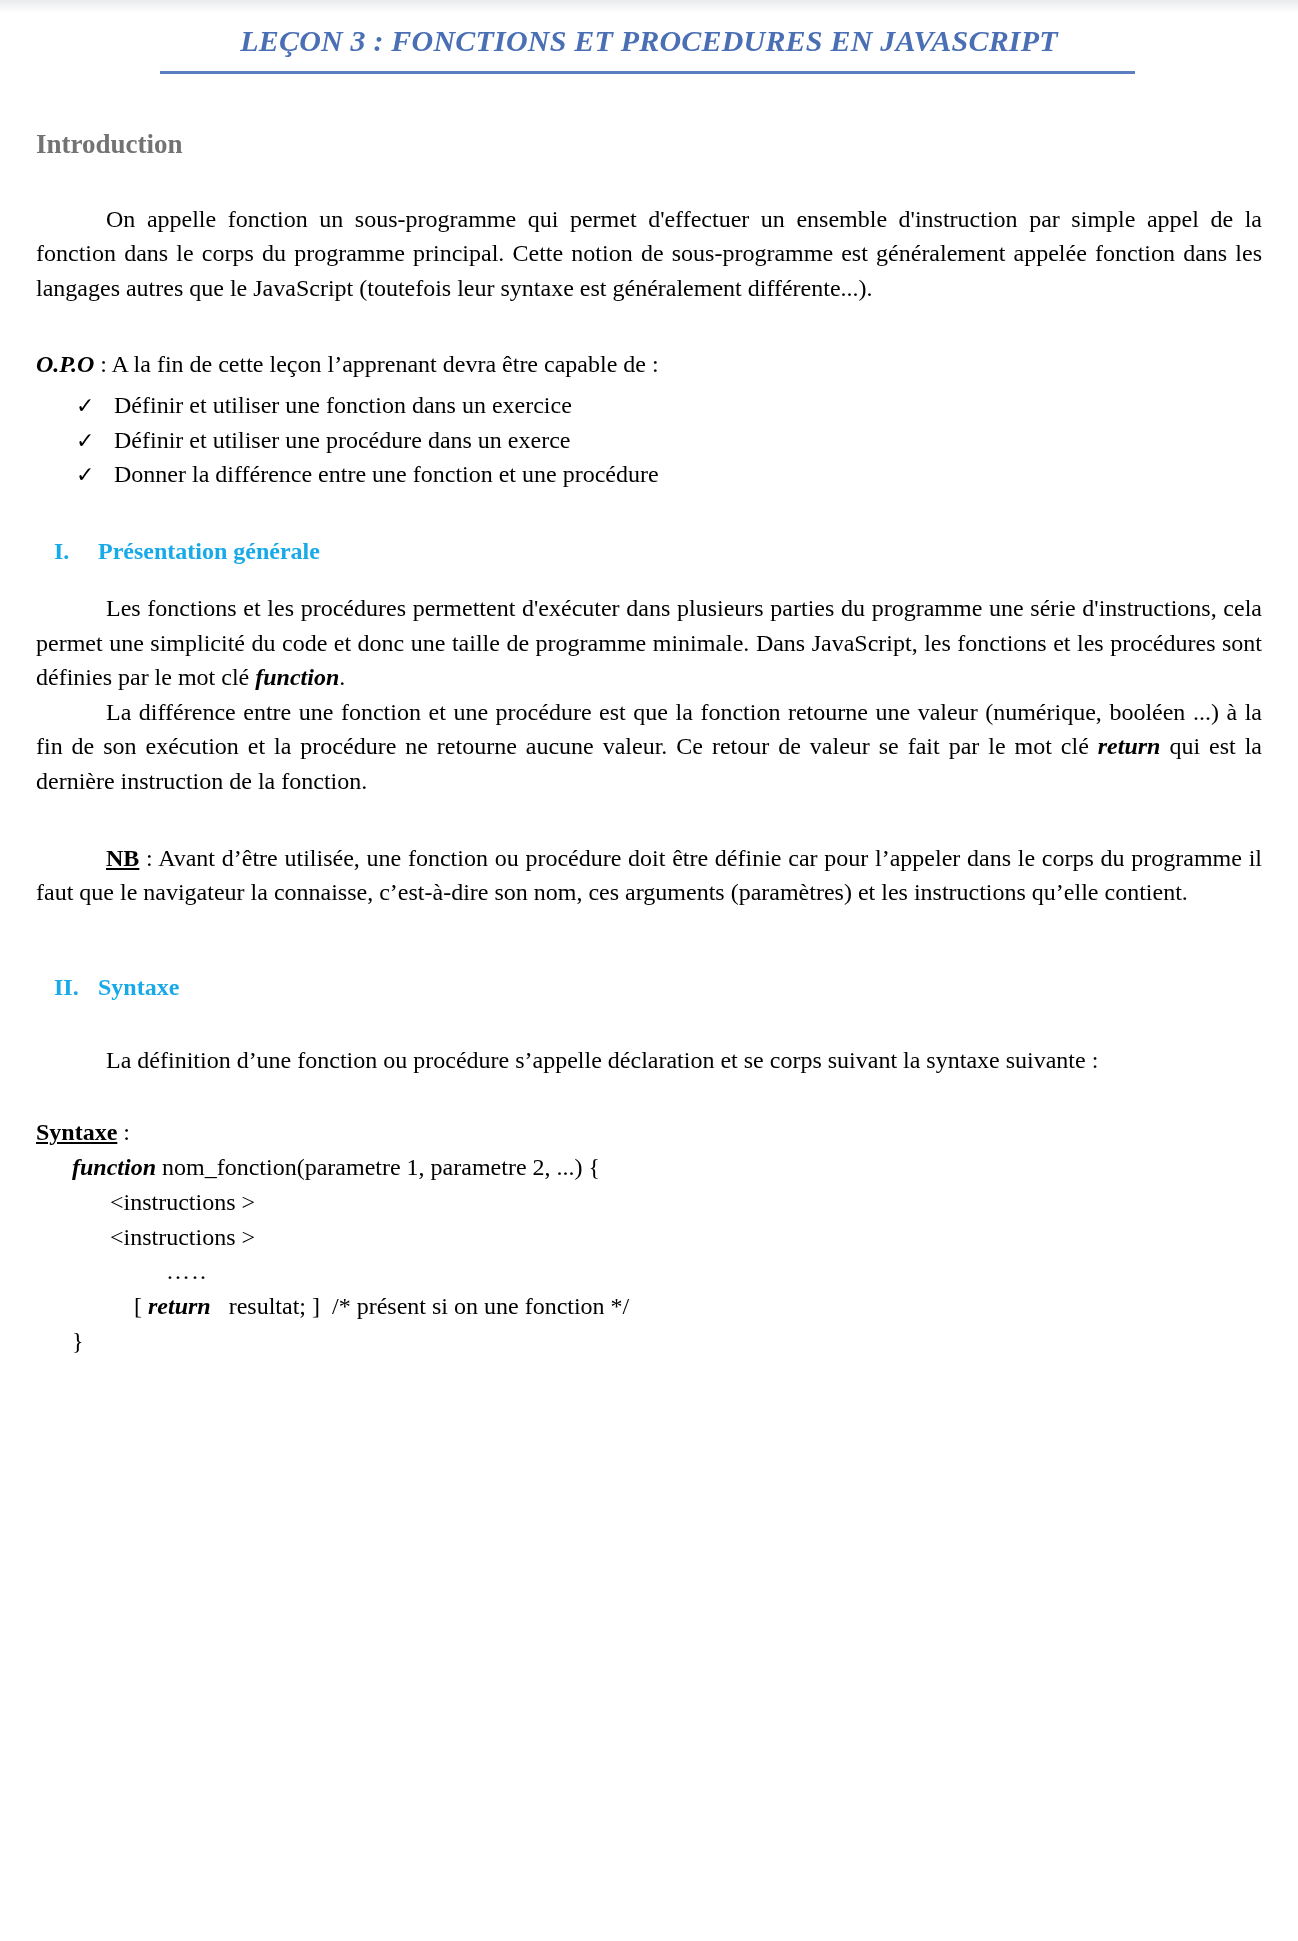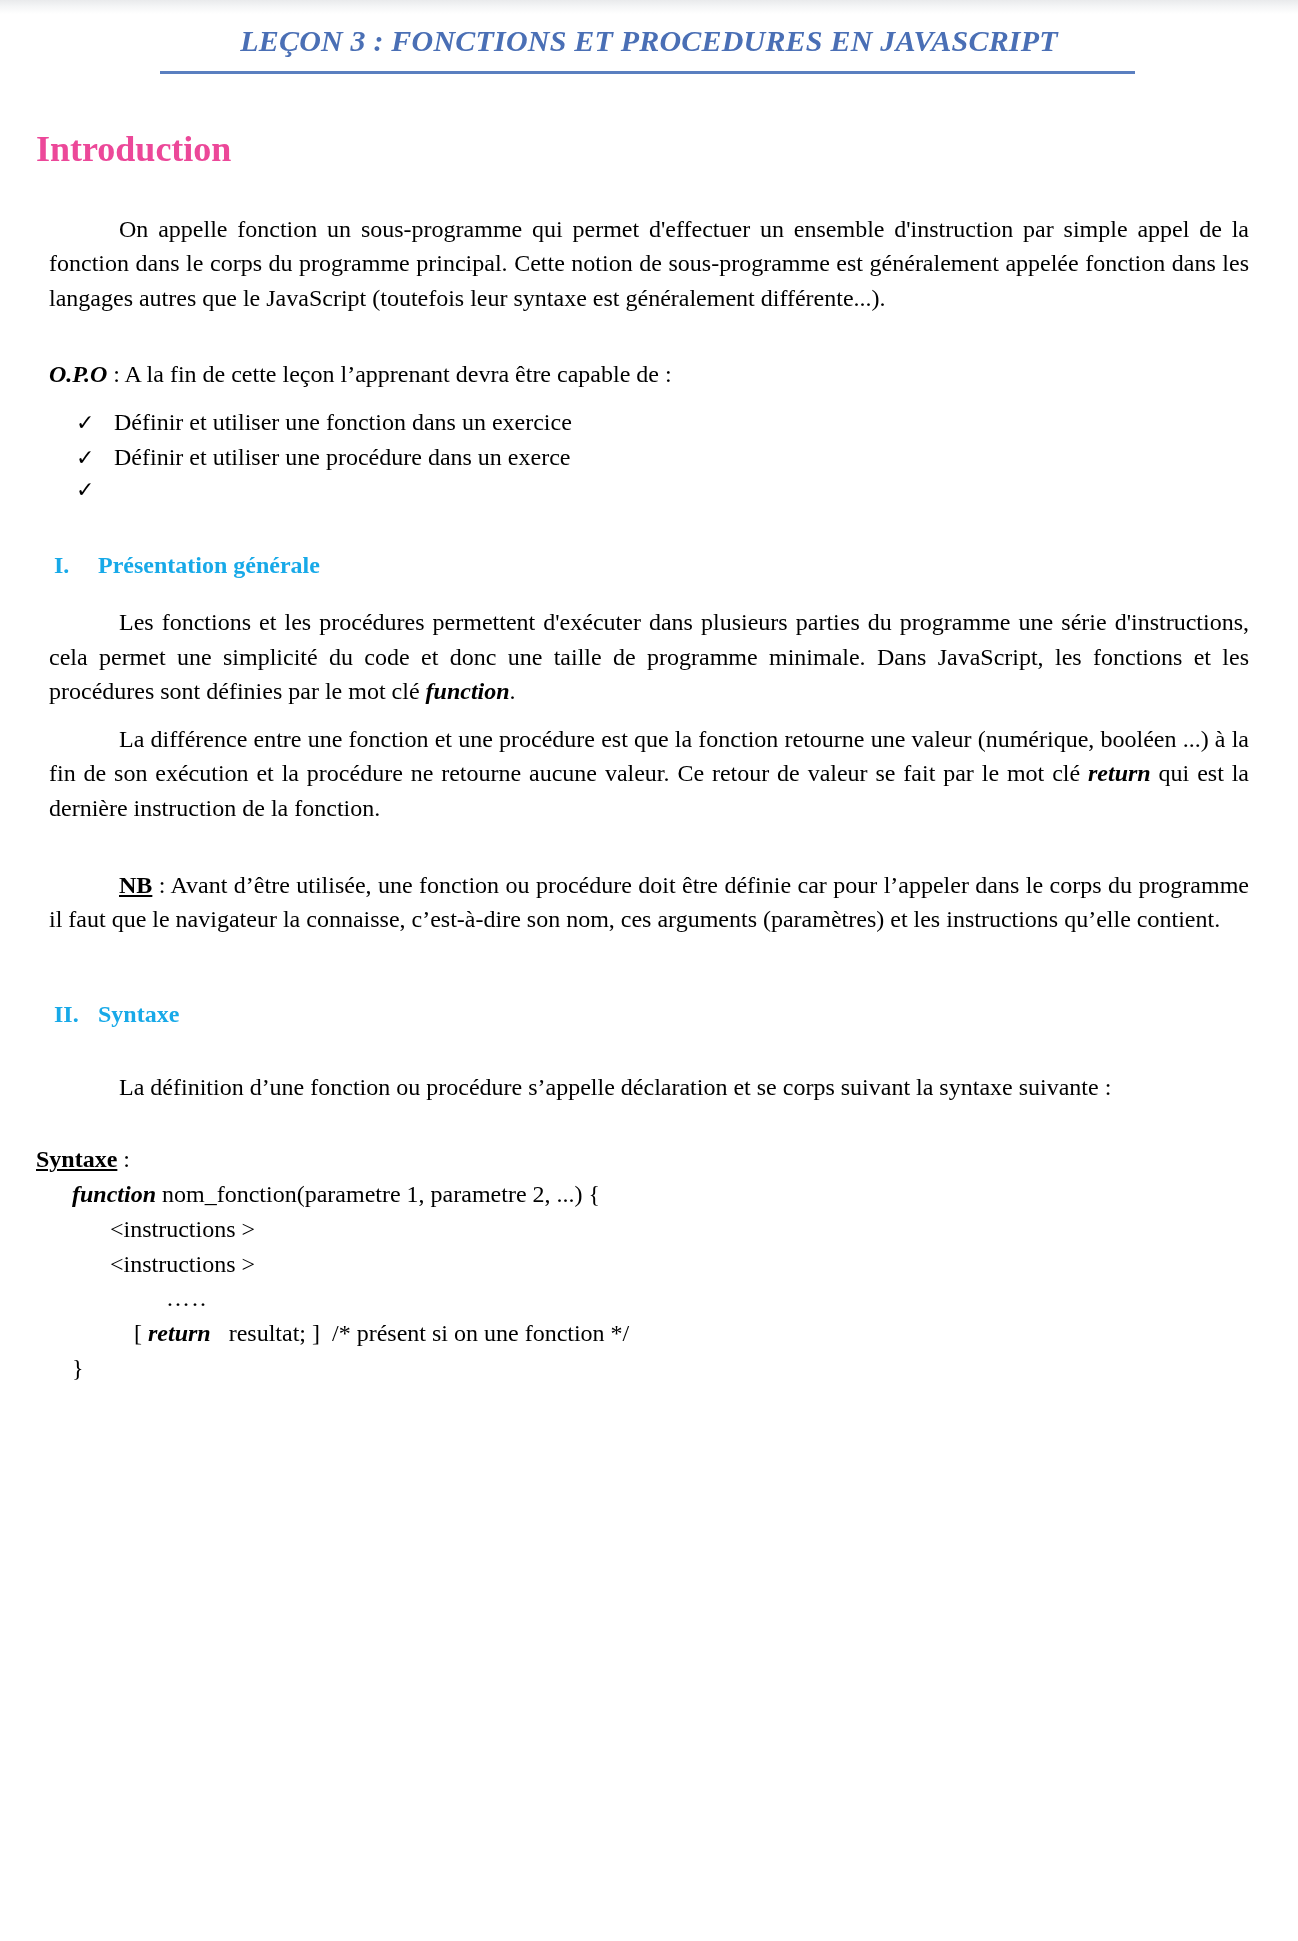--- a/index.html
+++ b/index.html
@@ -55,23 +55,23 @@
     background: #5a7fc0;
     margin: 13px auto 0 160px;
   }
 
   
   .content {
     padding: 0 36px 0 36px;
   }
 
   h2.section-head {
-    color: #ec4899;
+    color: #737373;
     font-weight: bold;
-    font-size: 36px;
+    font-size: 27px;
     margin: 56px 0 0 0;
     padding: 0;
     line-height: 1.1;
   }
 
   .numbered-head {
     display: flex;
     align-items: baseline;
     color: #17a9e8;
     font-weight: bold;
@@ -84,21 +84,21 @@
     padding-left: 18px;
     box-sizing: border-box;
   }
   .numbered-head .htxt { }
 
   p.body {
     font-size: 24px;
     line-height: 1.44;
     text-align: justify;
     text-justify: inter-word;
-    margin: 13px;
+    margin: 0;
     padding: 0;
   }
   p.body.indent { text-indent: 70px; }
   p.gap-top { margin-top: 26px; }
   p.gap-top-lg { margin-top: 42px; }
 
   .b { font-weight: bold; font-style: italic; }
   .bi { font-weight: bold; font-style: italic; }
   .bu { font-weight: bold; text-decoration: underline; text-decoration-thickness: 2px; text-underline-offset: 2px; }
 
@@ -156,20 +156,21 @@
       <li>
           <span class="tick">✓</span>
           <span>Définir et utiliser une fonction dans un exercice</span>
         </li>
       <li>
           <span class="tick">✓</span>
           <span>Définir et utiliser une procédure dans un exerce</span>
         </li>
       <li>
           <span class="tick">✓</span>
+          <span>Donner la différence entre une fonction et une procédure</span>
         </li>
     </ul>
 
     <div class="numbered-head">
       <span class="num">I.</span>
       <span class="htxt">Présentation générale</span>
     </div>
 
     <p class="body indent gap-top"><span>Les fonctions et les procédures permettent d'exécuter dans plusieurs parties  du programme une série d'instructions, cela permet une simplicité du code et donc une taille de programme minimale. Dans JavaScript, les fonctions et les procédures sont définies par le mot clé </span><span class="bi">function</span><span>.</span></p>
 

